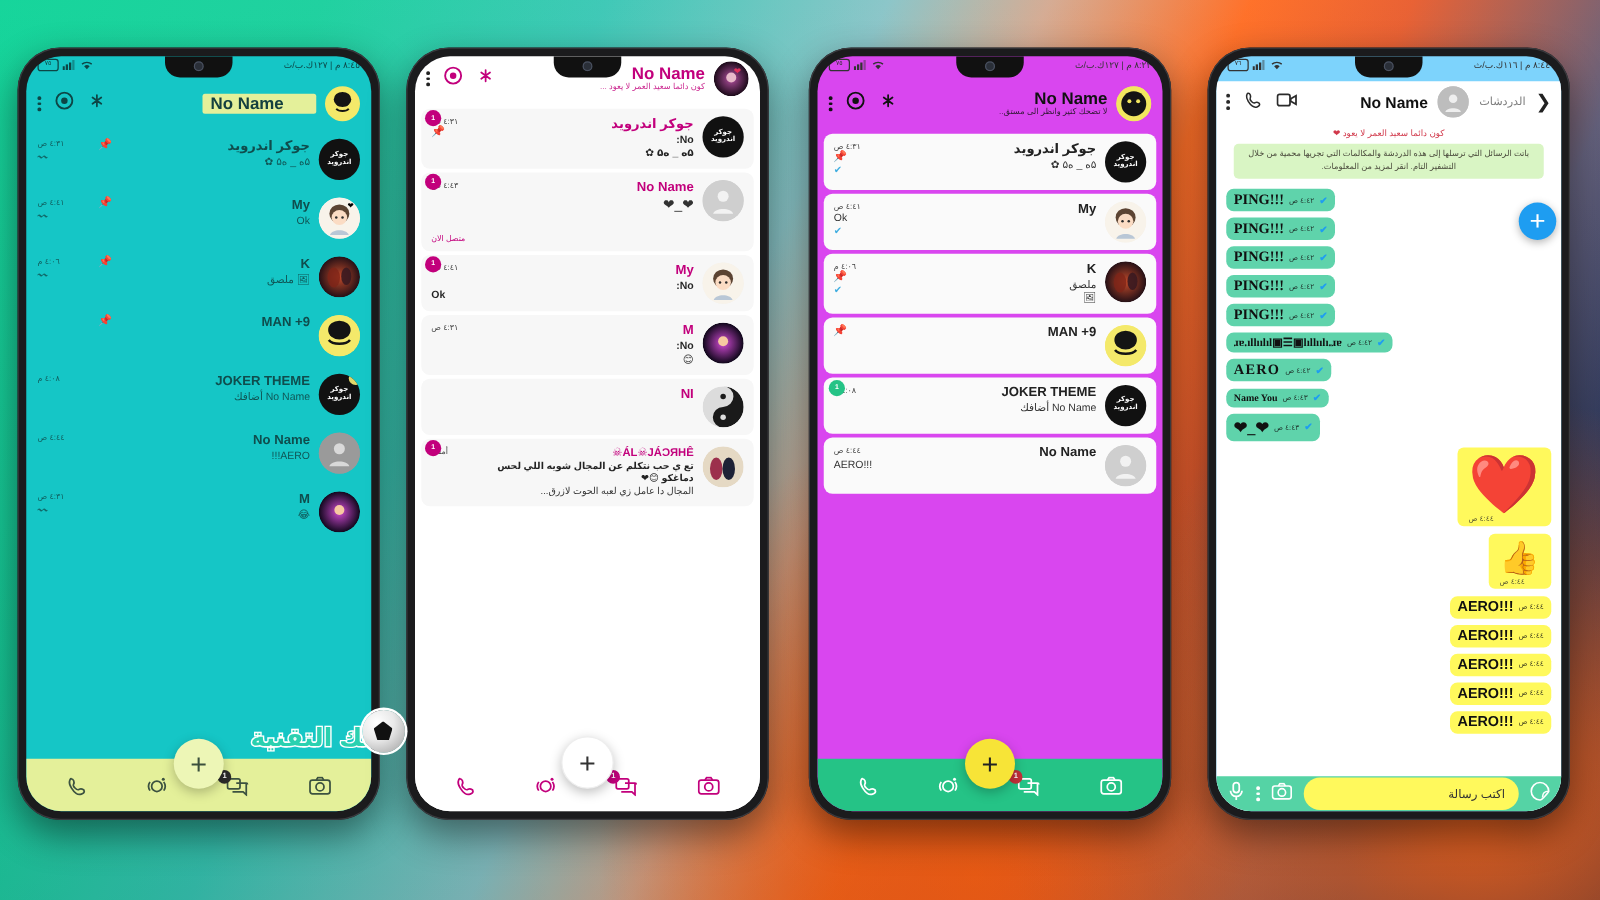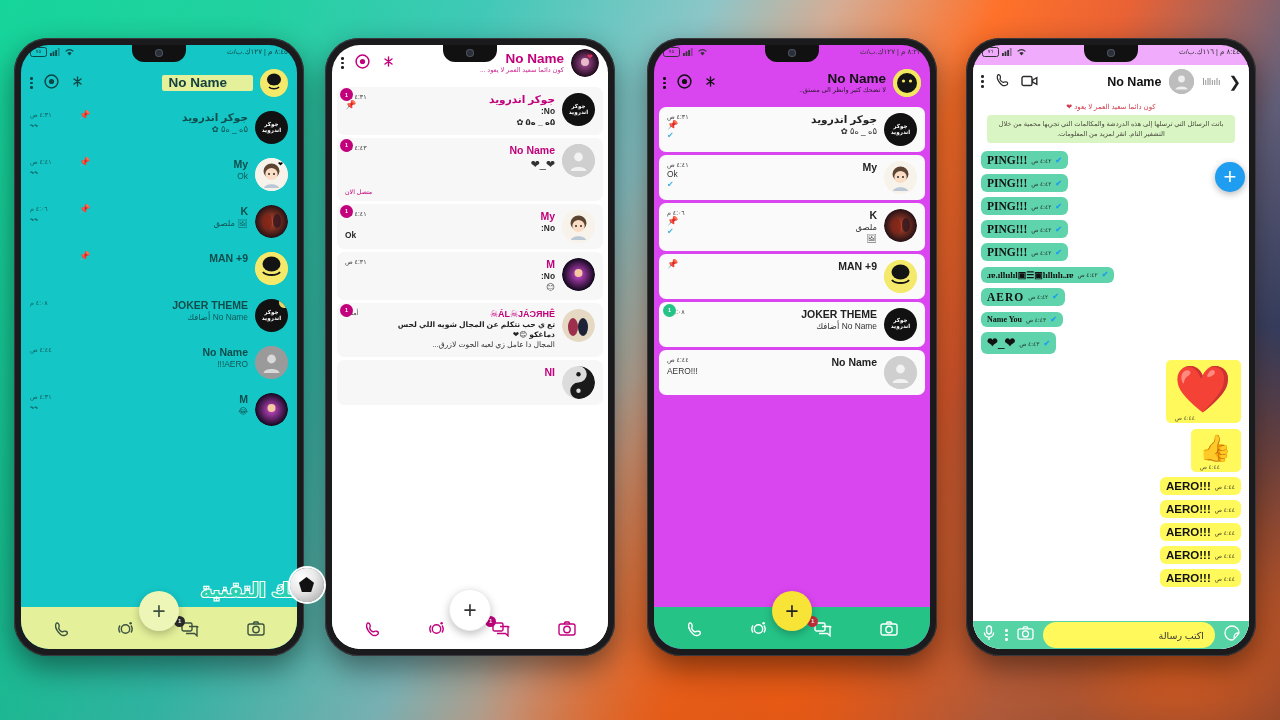--- a/index.html
+++ b/index.html
@@ -480,52 +480,52 @@
                     <stop offset="0" stop-color="#d24ad4"></stop>
                     <stop offset="1" stop-color="#0d0618"></stop>
                   </radialGradient>
                 </defs>
                 <circle cx="16.5" cy="16.5" r="16.5" fill="url(#g4)"></circle>
                 <circle cx="16.5" cy="15" r="4" fill="#f7c9a1"></circle>
               </svg>
           </div>
         </div>
 
-        <div class="row" style="background:#f7f7f7;margin:3px 5px;border-radius:7px;padding:6px 8px">
-          <div class="meta">
-            <div class="tm">أمس</div>
-          </div>
-          <div class="body">
-            <div class="nm" style="color:#c2007c;font-size:9px">ÁL☠JÁƆЯHÊ☠</div>
-            <div class="msg" style="font-weight:bold;color:#111;font-size:7.6px">تع ي حب نتكلم عن المجال شويه اللي لحس دماغكو 😊❤</div>
-            <div class="msg" style="font-size:7.6px">المجال دا عامل زي لعبه الحوت لازرق...</div>
-          </div>
-          <div class="ava">
-            <svg width="33" height="33" viewBox="0 0 33 33">
-                <circle cx="16.5" cy="16.5" r="16.5" fill="#e5d9c4"></circle>
-                <ellipse cx="11" cy="18" rx="5" ry="9" fill="#9c2f4c"></ellipse>
-                <ellipse cx="21" cy="18" rx="5" ry="9" fill="#1e2236"></ellipse>
-              </svg>
-          </div>
-          <span class="badge" style="background:#c2007c;top:1px;left:3px;width:13px;height:13px">1</span>
-        </div>
-
         <div class="row" style="background:#f7f7f7;margin:3px 5px;border-radius:7px;padding:6px 8px;min-height:40px">
           <div class="meta"></div>
           <div class="body">
             <div class="nm" style="color:#c2007c">NI</div>
           </div>
           <div class="ava">
             <svg width="33" height="33" viewBox="0 0 33 33">
                 <circle cx="16.5" cy="16.5" r="16.5" fill="#dcdcdc"></circle>
                 <path d="M16.5 0a16.5 16.5 0 0 1 0 33 8.25 8.25 0 0 1 0-16.5 8.25 8.25 0 0 0 0-16.5z" fill="#1a1a1a"></path>
                 <circle cx="16.5" cy="8.2" r="2.2" fill="#1a1a1a"></circle>
                 <circle cx="16.5" cy="24.8" r="2.2" fill="#dcdcdc"></circle>
               </svg>
           </div>
+        </div>
+
+        <div class="row" style="background:#f7f7f7;margin:3px 5px;border-radius:7px;padding:6px 8px">
+          <div class="meta">
+            <div class="tm">أمس</div>
+          </div>
+          <div class="body">
+            <div class="nm" style="color:#c2007c;font-size:9px">ÁL☠JÁƆЯHÊ☠</div>
+            <div class="msg" style="font-weight:bold;color:#111;font-size:7.6px">تع ي حب نتكلم عن المجال شويه اللي لحس دماغكو 😊❤</div>
+            <div class="msg" style="font-size:7.6px">المجال دا عامل زي لعبه الحوت لازرق...</div>
+          </div>
+          <div class="ava">
+            <svg width="33" height="33" viewBox="0 0 33 33">
+                <circle cx="16.5" cy="16.5" r="16.5" fill="#e5d9c4"></circle>
+                <ellipse cx="11" cy="18" rx="5" ry="9" fill="#9c2f4c"></ellipse>
+                <ellipse cx="21" cy="18" rx="5" ry="9" fill="#1e2236"></ellipse>
+              </svg>
+          </div>
+          <span class="badge" style="background:#c2007c;top:1px;left:3px;width:13px;height:13px">1</span>
         </div>
       </div>
 
       <div class="bottomnav" style="background:#fff;color:#c2007c">
         <span class="ni">
             <svg width="17" height="17" viewBox="0 0 17 17" fill="none" stroke="currentColor" stroke-width="1.4">
               <path d="M4 3c2 0 2.5 3 2 4s-1 1.4 1 3.4 2.4 1.5 3.4 1 4-.5 4 1.6-4 3.5-6.5 1.7S2 8 2.6 5.2 4 3 4 3z"></path>
             </svg>
           </span>
         <span class="ni">
@@ -750,21 +750,21 @@
               <circle cx="9" cy="8.5" r="3.2"></circle>
               <path d="M6 3l1.3-2h3.4L12 3"></path>
             </svg>
           </span>
       </div>
       <div class="fab" style="background:#f7e437;color:#222">+</div>
     </div>
   </div>
 
   <div class="phone p4">
-    <div class="screen screenflex" style="background:#f0abfc;color:#222;">
+    <div class="screen screenflex" style="background:#7dd3fc;color:#222;">
       <div class="notch">
           <span class="cam"></span>
         </div>
 
       <div class="statusbar" style="color:#333">
         <div class="sb-left">
           <span class="batt">٧٦</span>
           <span class="sig">
               <svg width="11" height="8" viewBox="0 0 11 8">
                 <rect x="0" y="5" width="1.8" height="3" fill="currentColor"></rect>
@@ -778,21 +778,21 @@
                 <path d="M5.5 7.4 3.3 4.9a3.4 3.4 0 0 1 4.4 0z" fill="currentColor"></path>
                 <path d="M1.6 3.3a6 6 0 0 1 7.8 0" stroke="currentColor" stroke-width="1.1" fill="none"></path>
               </svg>
             </span>
         </div>
         <div class="sb-right">٨:٤٤ م | ١١٦ك.ب/ث</div>
       </div>
 
       <div class="convbar">
         <span class="back">❮</span>
-        <span class="conv-label">lıllıılı</span>
+        <span class="conv-label">الدردشات</span>
         <span class="conv-ava">
           <svg width="25" height="25" viewBox="0 0 25 25">
               <circle cx="12.5" cy="12.5" r="12.5" fill="#bdbdbd"></circle>
               <circle cx="12.5" cy="10" r="3.4" fill="#eee"></circle>
               <path d="M6.3 20.5c.8-4 11.6-4 12.4 0z" fill="#eee"></path>
             </svg>
         </span>
         <span class="conv-name">No Name</span>
         <span class="conv-icons">
           <span><svg width="17" height="12" viewBox="0 0 17 12" fill="none" stroke="currentColor" stroke-width="1.4">

